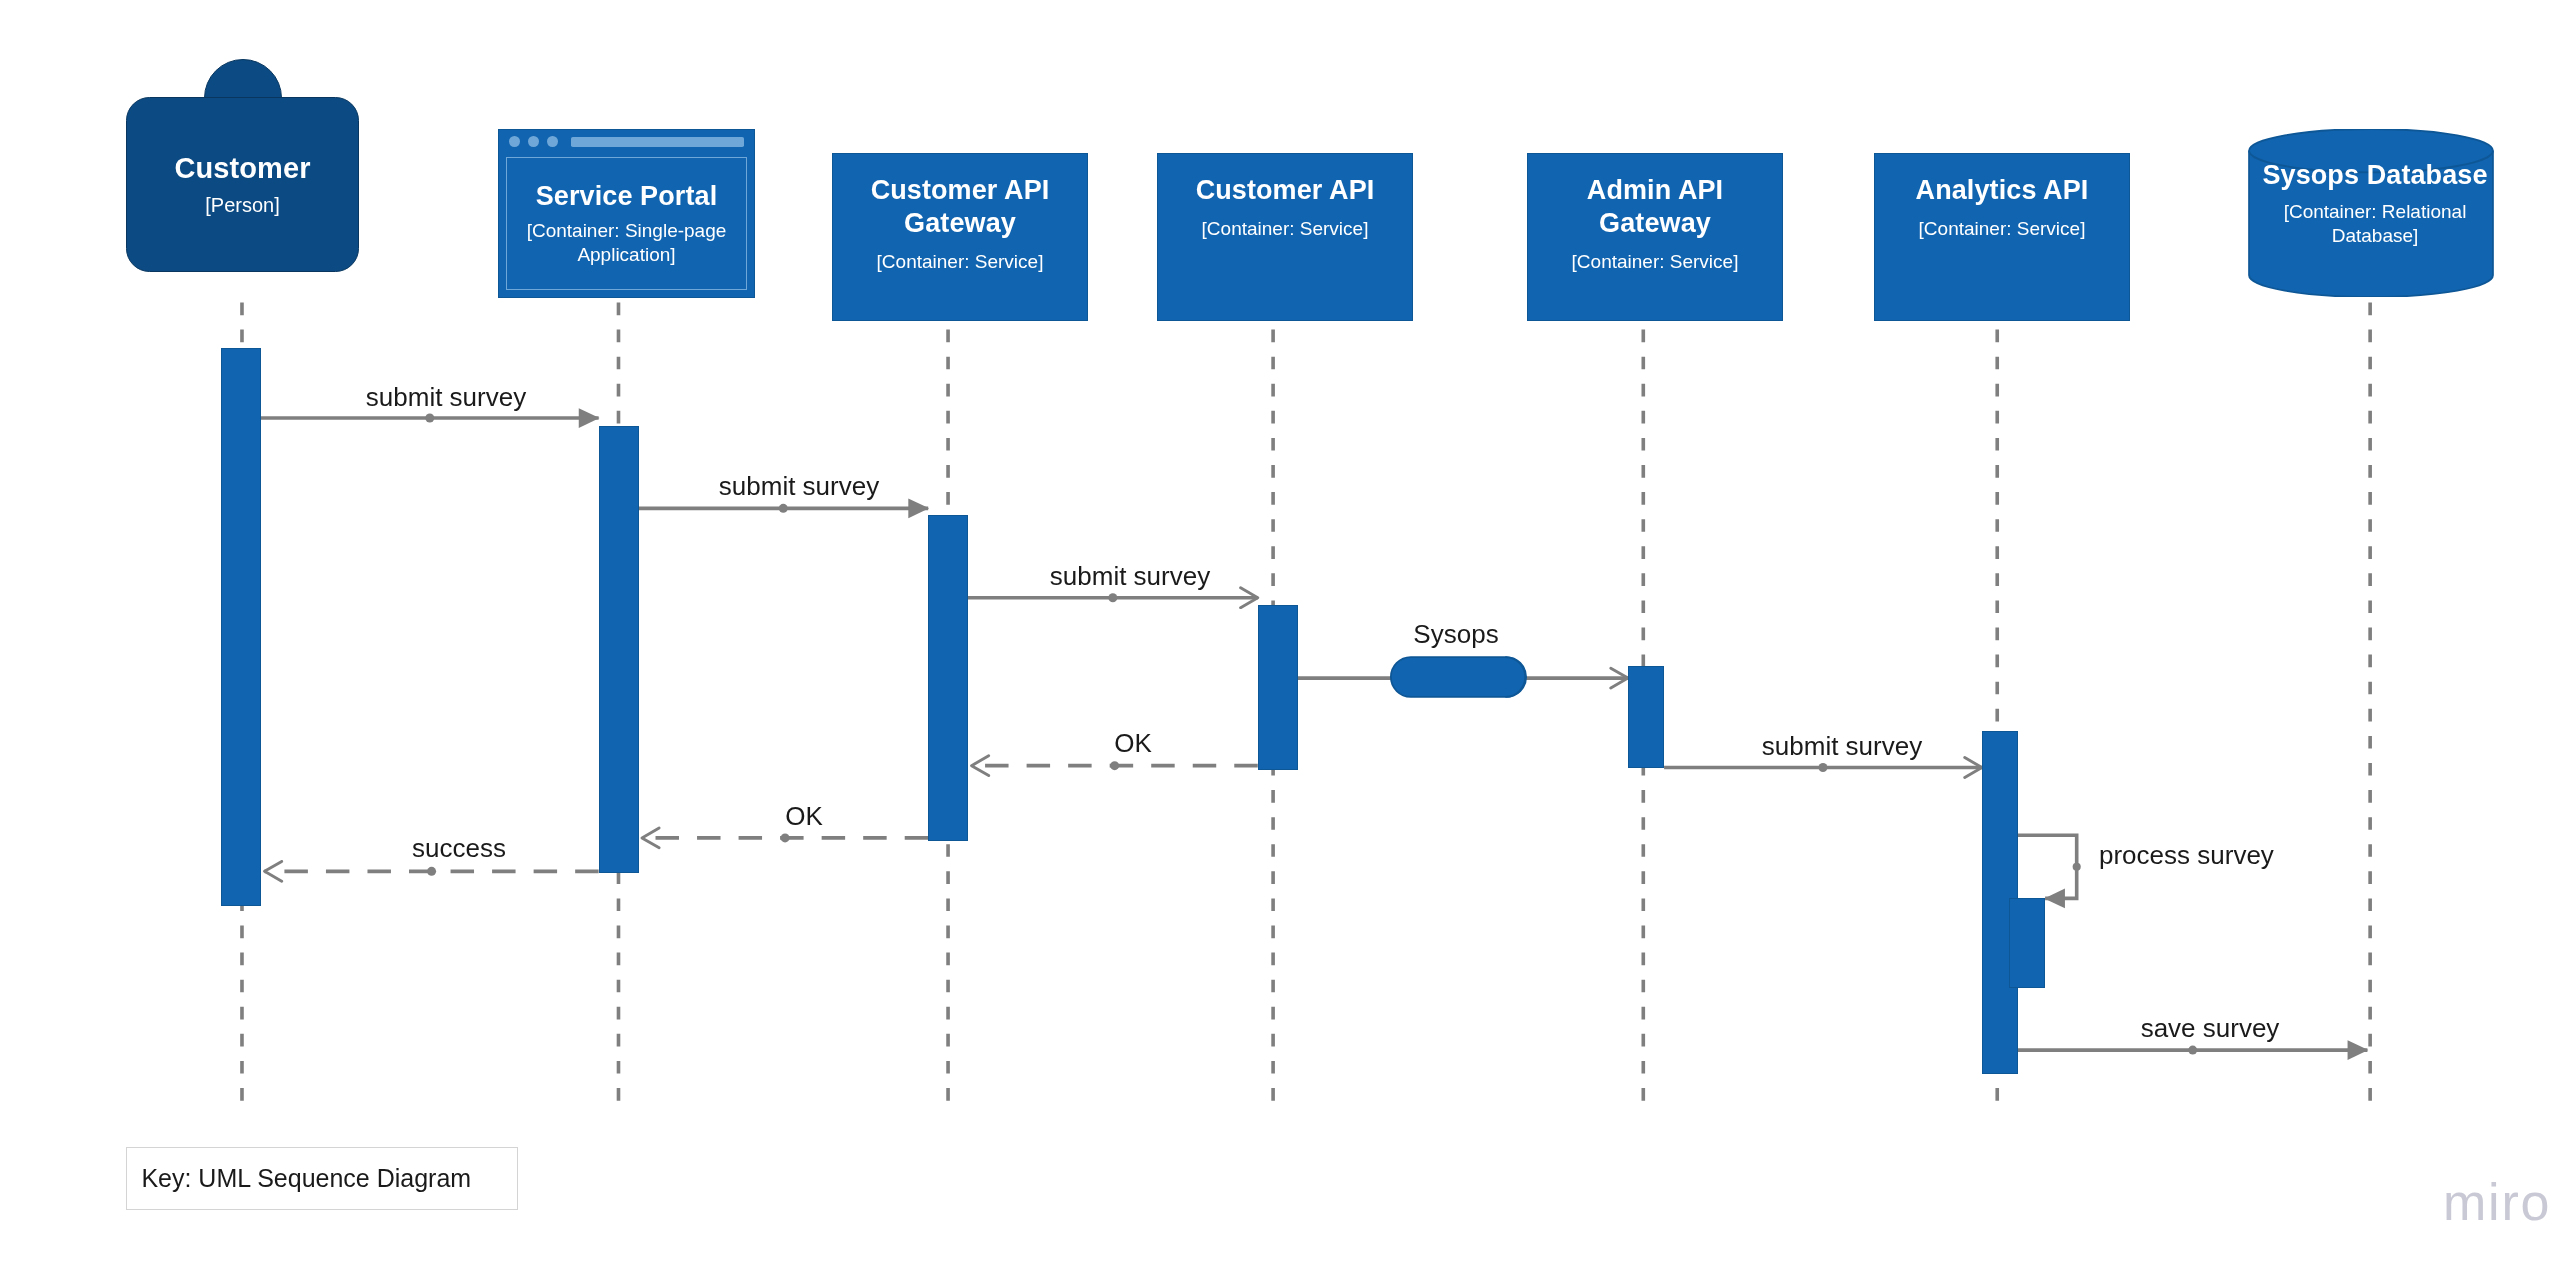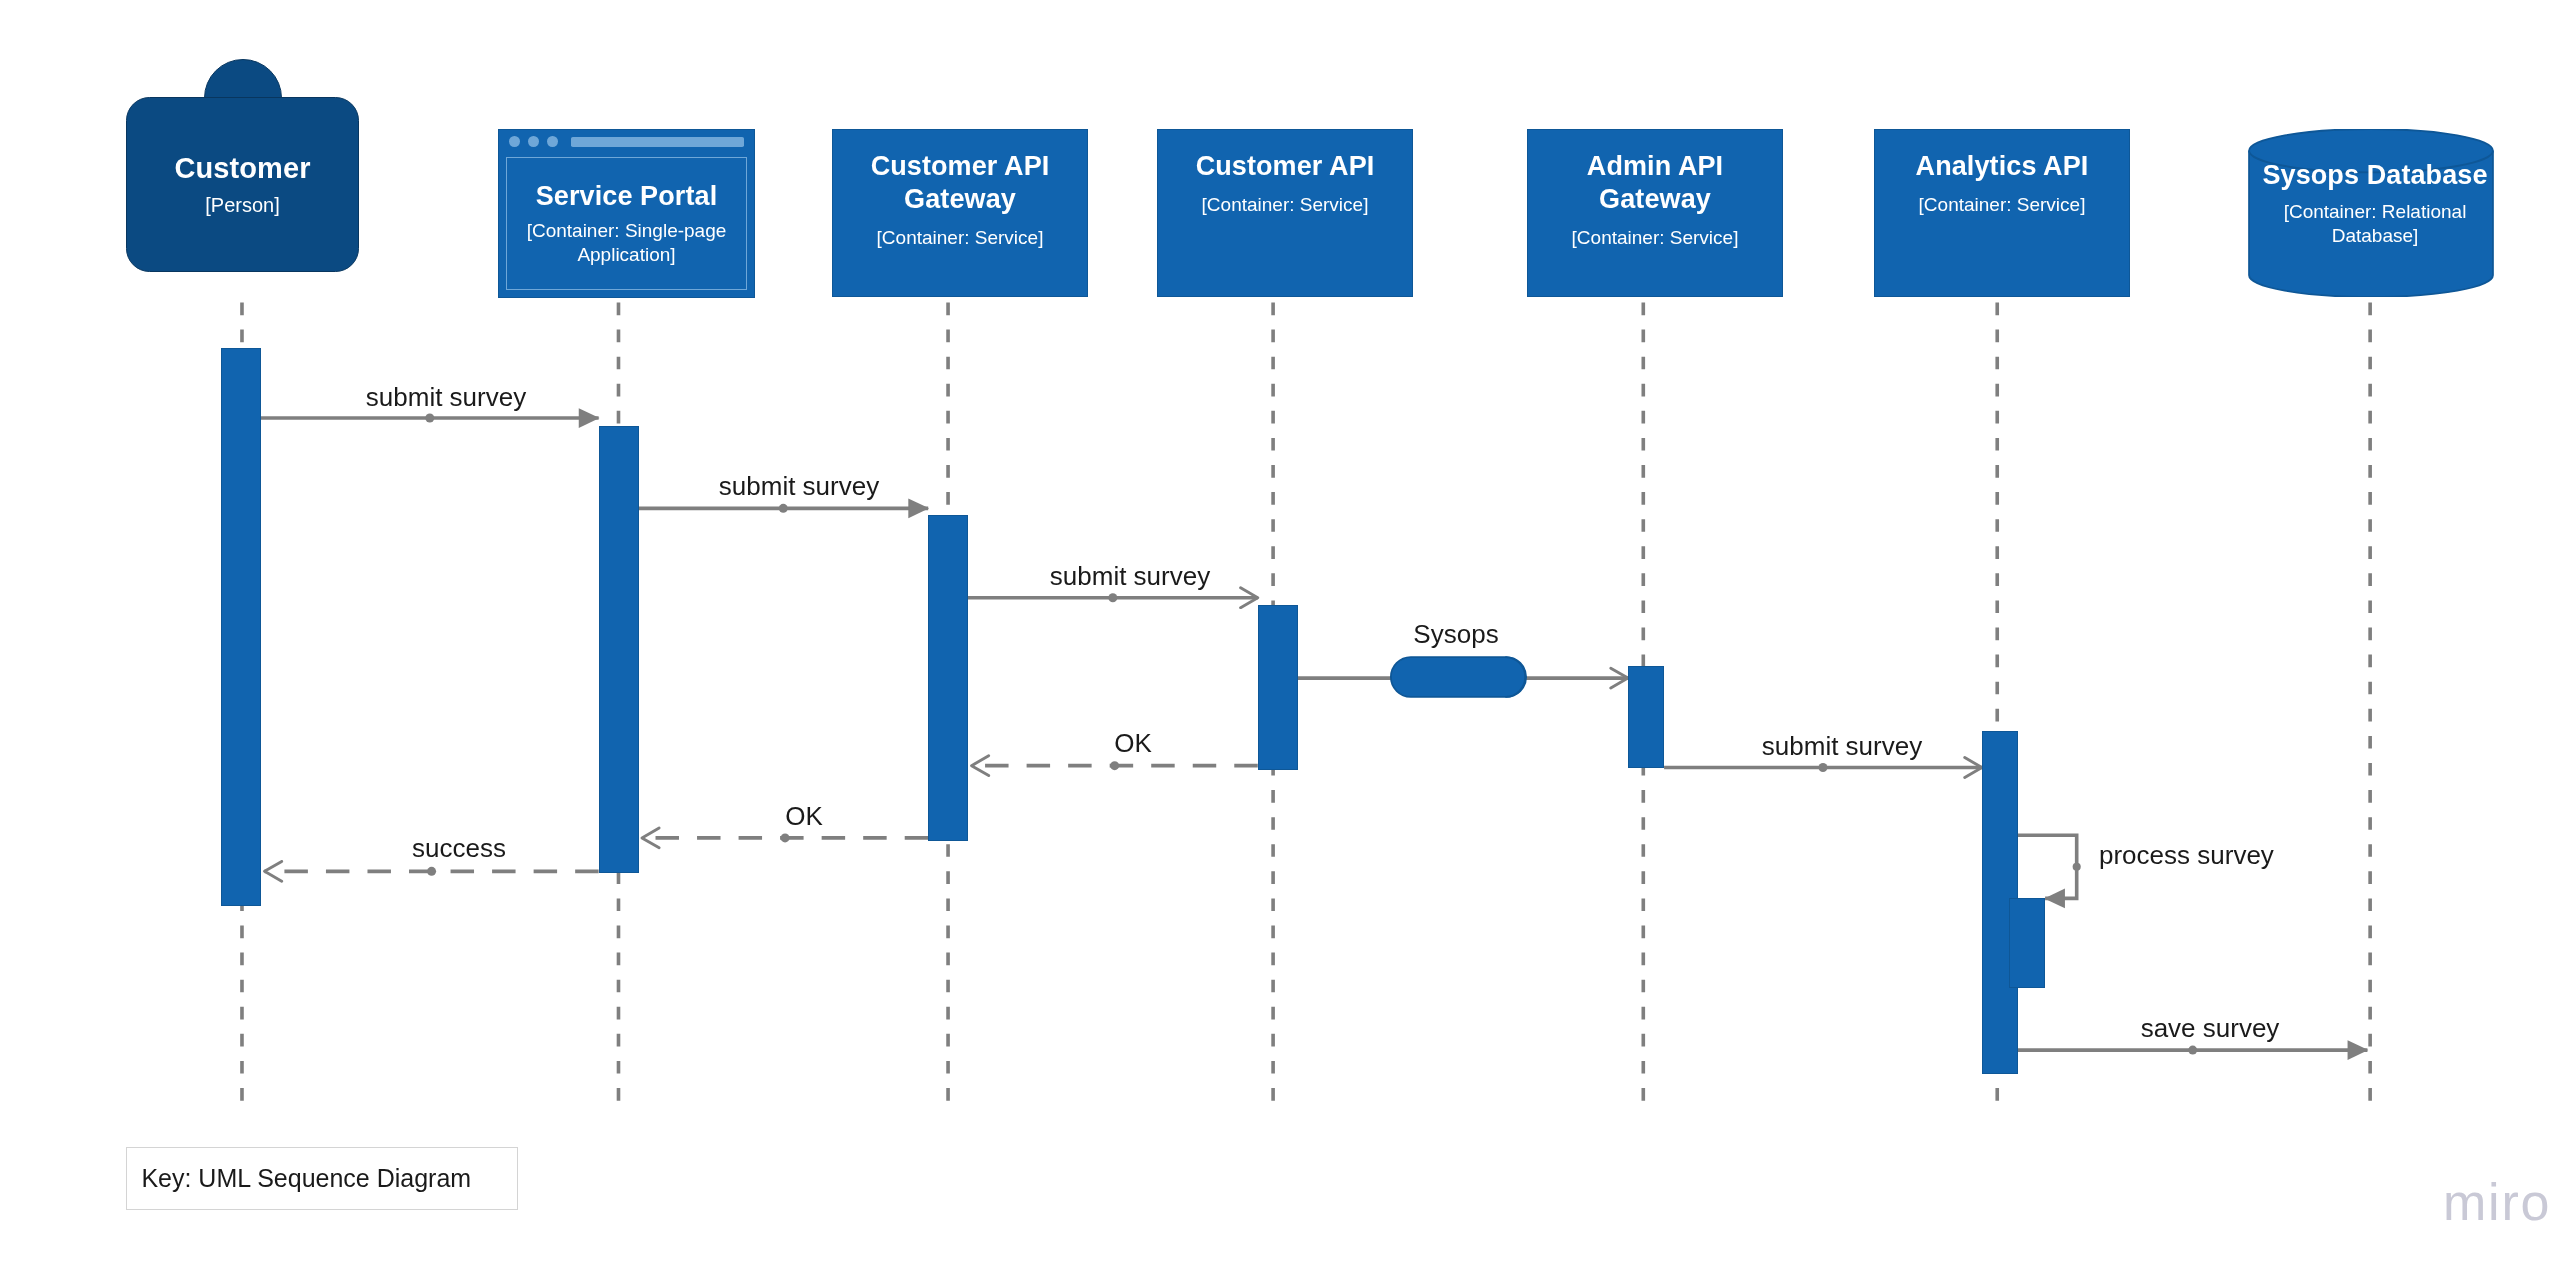--- a/index.html
+++ b/index.html
@@ -12,21 +12,21 @@
   
   .node{position:absolute;box-sizing:border-box;color:#ffffff;text-align:center;}
   .node .ttl{font-weight:bold;letter-spacing:0.1px;}
   .node .sub{font-weight:normal;}
 
   .person-box{background:#0B4A82;border:1.8px solid #08365F;border-radius:23.5px;
               display:flex;flex-direction:column;align-items:center;justify-content:center;}
   .person-head{position:absolute;border-radius:50%;background:#0B4A82;border:1.8px solid #08365F;}
 
   .svc-box{background:#1164AF;border:0.9px solid #0E5797;
-           display:flex;flex-direction:column;align-items:center;justify-content:flex-start;}
+           display:flex;flex-direction:column;align-items:center;justify-content:flex-start;margin-top:24px;}
 
   .browser-box{background:#1164AF;border:0.9px solid #0E5797;position:relative;}
   .browser-chrome{position:absolute;left:0;right:0;top:0;height:23.5px;display:flex;
                   align-items:center;gap:8.1px;padding:0 10px;box-sizing:border-box;}
   .chrome-dot{width:10.8px;height:10.8px;border-radius:50%;background:#6FA7D8;flex:0 0 auto;}
   .chrome-url{flex:1 1 auto;height:10px;background:#6FA7D8;border-radius:1.8px;margin-left:5.4px;}
   .browser-inner{position:absolute;left:7.2px;right:7.2px;top:27px;bottom:7.2px;
                  border:1.8px solid #6FA7D8;box-sizing:border-box;
                  display:flex;flex-direction:column;align-items:center;justify-content:center;}
 

